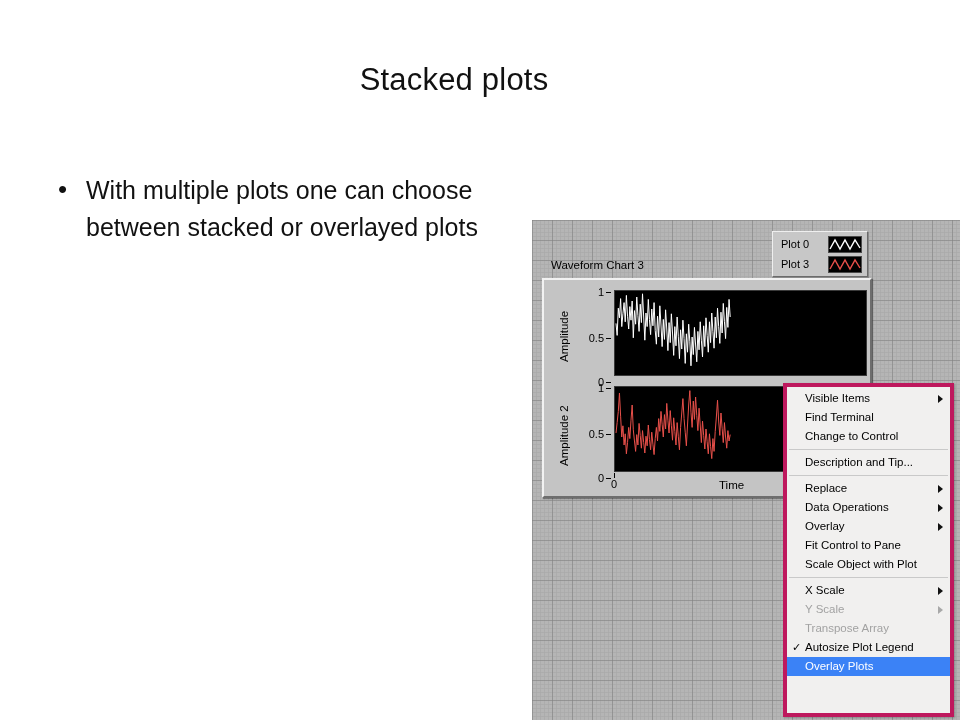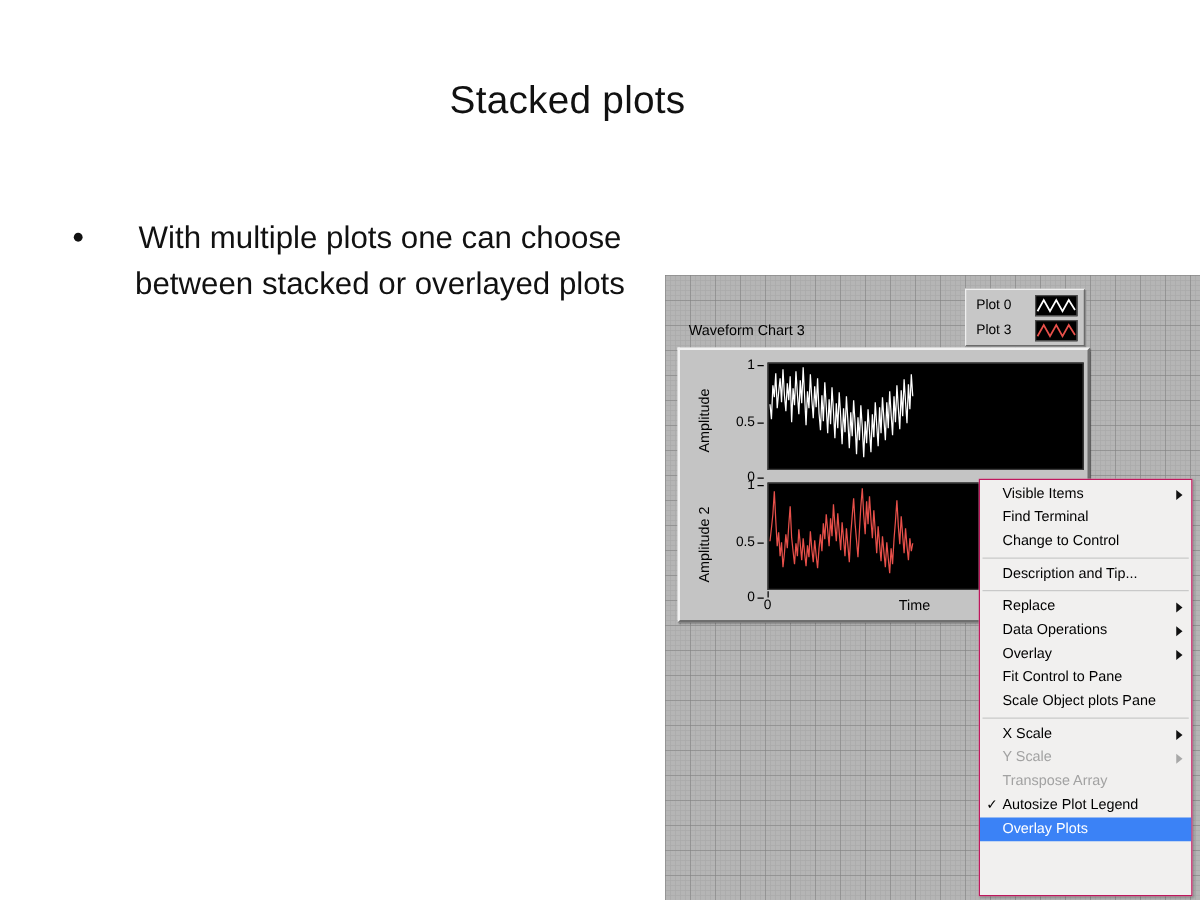--- a/index.html
+++ b/index.html
@@ -27,21 +27,20 @@
   #bullet-row { display: flex; align-items: flex-start; }
   #bullet-dot {
     font-size: 26px; line-height: 34px; color: #111;
     width: 34px; flex: 0 0 34px; text-align: left; padding-left: 6px;
   }
   #bullet-text {
     font-size: 25px;
     line-height: 37px;
     color: #111111;
     font-weight: 400;
-    text-align: center;
   }
 
   
   #lv-panel {
     position: absolute;
     left: 532px; top: 192px;
     width: 428px; height: 528px;
     background:
       repeating-linear-gradient(to right, rgba(128,128,128,.55) 0 1px, transparent 1px 20px),
       repeating-linear-gradient(to bottom, rgba(128,128,128,.55) 0 1px, transparent 1px 20px),
@@ -146,21 +145,21 @@
     position: absolute;
     font-size: 11.5px; color: #000;
   }
 
   
   #context-menu {
     position: absolute;
     left: 783px; top: 383px;
     width: 171px; height: 334px;
     background: #f1f0ef;
-    border: 1px solid #be185d;
+    border: 4px solid #be185d;
     font-size: 11.5px;
     color: #000;
     padding: 2px 0;
     box-shadow: 1px 1px 2px rgba(0,0,0,.25);
   }
   .menu-item {
     position: relative;
     height: 19px;
     line-height: 19px;
     padding-left: 18px;
@@ -264,20 +263,20 @@
     <div class="menu-item"><span>Visible Items</span><span class="arrow"></span></div>
     <div class="menu-item"><span>Find Terminal</span></div>
     <div class="menu-item"><span>Change to Control</span></div>
     <div class="menu-sep"></div>
     <div class="menu-item"><span>Description and Tip...</span></div>
     <div class="menu-sep"></div>
     <div class="menu-item"><span>Replace</span><span class="arrow"></span></div>
     <div class="menu-item"><span>Data Operations</span><span class="arrow"></span></div>
     <div class="menu-item"><span>Overlay</span><span class="arrow"></span></div>
     <div class="menu-item"><span>Fit Control to Pane</span></div>
-    <div class="menu-item"><span>Scale Object plots Pane</span></div>
+    <div class="menu-item"><span>Scale Object with Plot</span></div>
     <div class="menu-sep"></div>
     <div class="menu-item"><span>X Scale</span><span class="arrow"></span></div>
     <div class="menu-item disabled"><span>Y Scale</span><span class="arrow"></span></div>
     <div class="menu-item disabled"><span>Transpose Array</span></div>
     <div class="menu-item"><span class="check">✓</span><span>Autosize Plot Legend</span></div>
     <div class="menu-item selected"><span>Overlay Plots</span></div>
   </div>
 
 </body></html>

